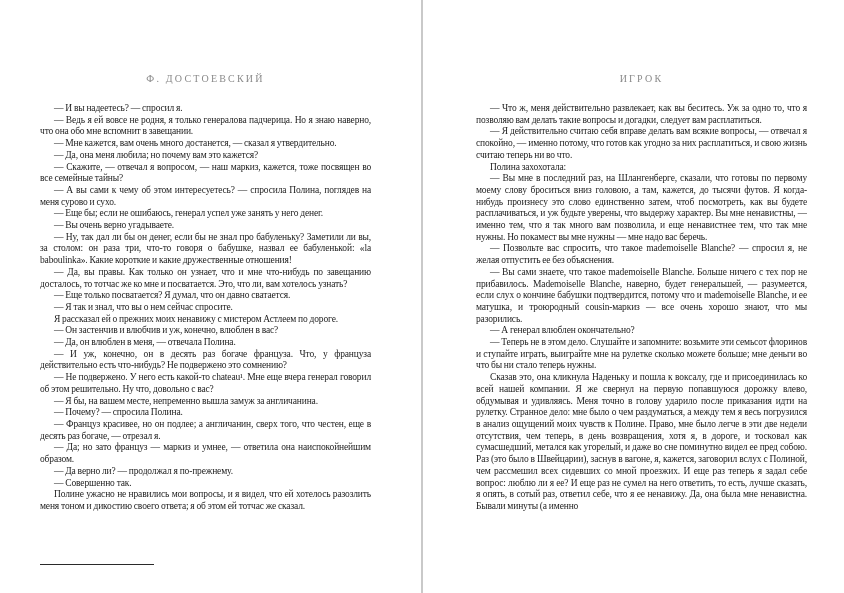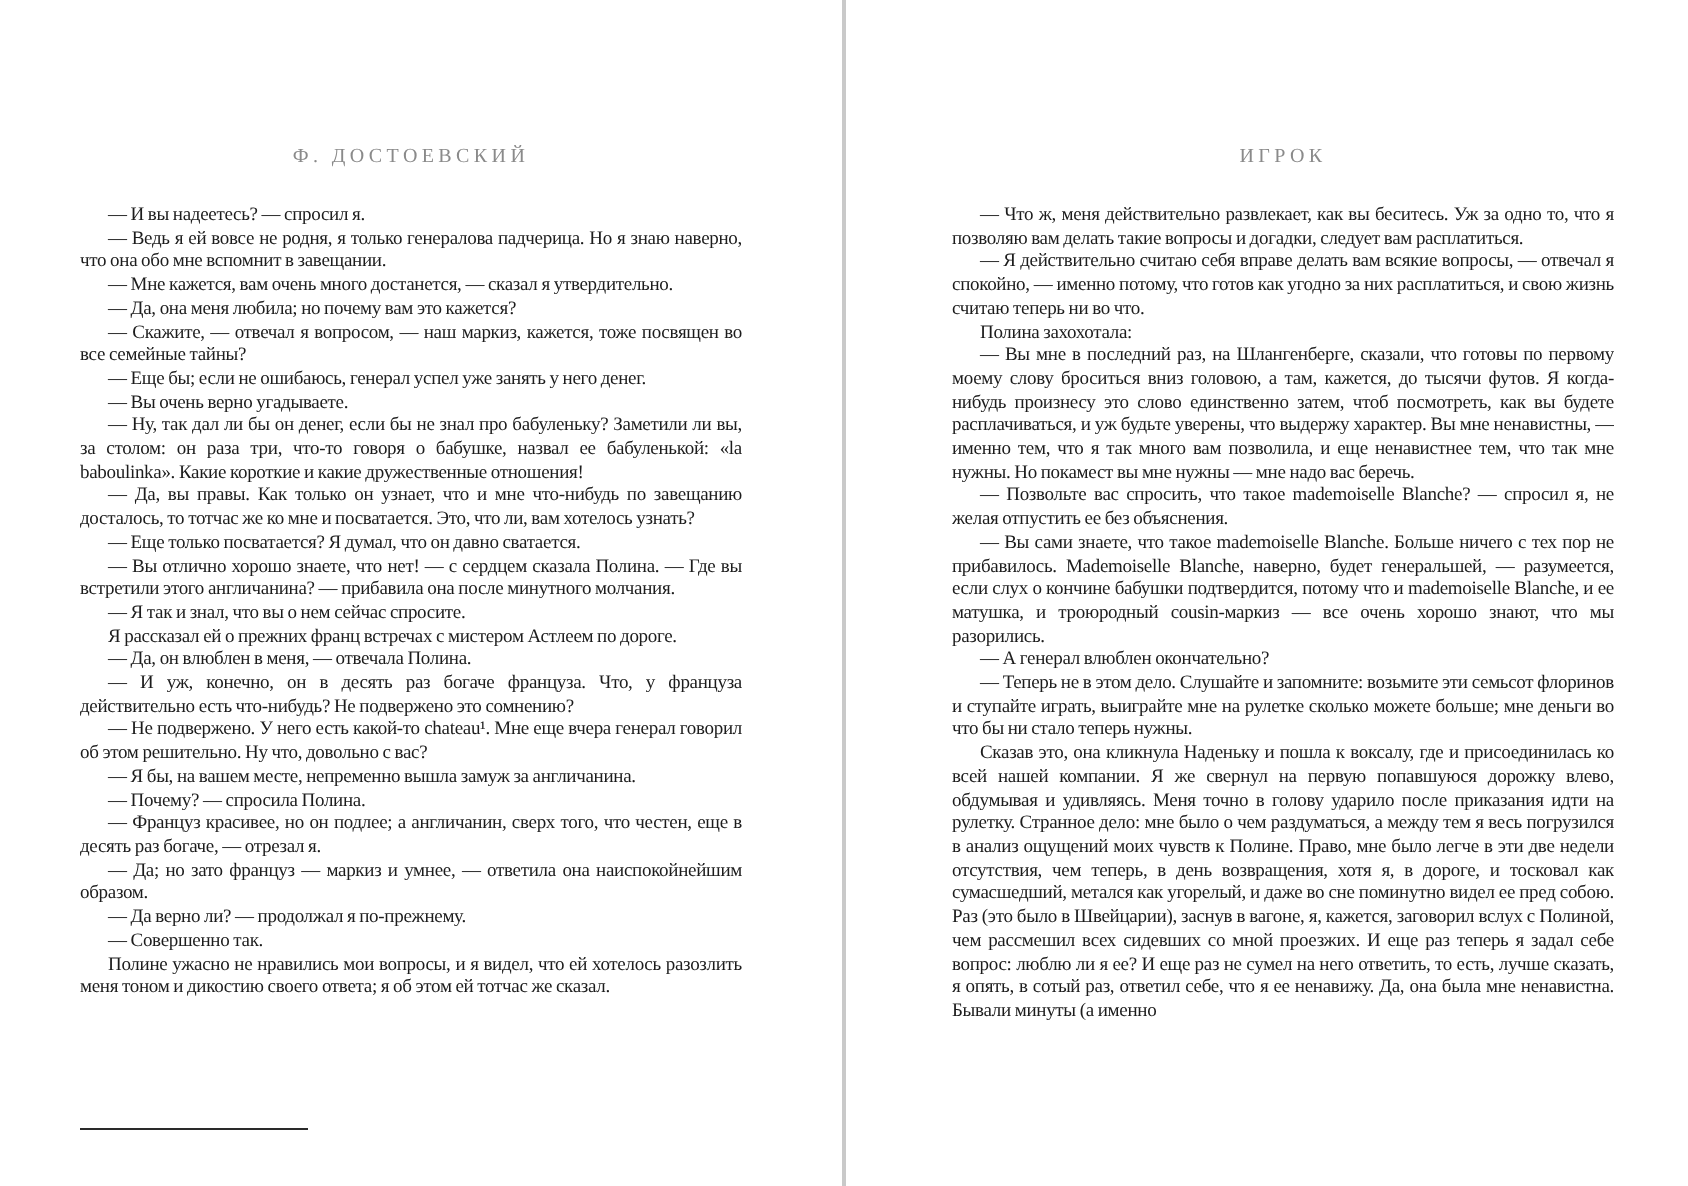--- a/index.html
+++ b/index.html
@@ -93,37 +93,38 @@
         <p class="para">— И вы надеетесь? — спросил я.</p>
 
         <p class="para">— Ведь я ей вовсе не родня, я только генералова падчерица. Но я знаю наверно, что она обо мне вспомнит в завещании.</p>
 
         <p class="para">— Мне кажется, вам очень много достанется, — сказал я утвердительно.</p>
 
         <p class="para">— Да, она меня любила; но почему вам это кажется?</p>
 
         <p class="para">— Скажите, — отвечал я вопросом, — наш маркиз, кажется, тоже посвящен во все семейные тайны?</p>
 
+        <p class="para">— А вы сами к чему об этом интересуетесь? — спросила Полина, поглядев на меня сурово и сухо.</p>
 
         <p class="para">— Еще бы; если не ошибаюсь, генерал успел уже занять у него денег.</p>
 
         <p class="para">— Вы очень верно угадываете.</p>
 
         <p class="para">— Ну, так дал ли бы он денег, если бы не знал про бабуленьку? Заметили ли вы, за столом: он раза три, что-то говоря о бабушке, назвал ее бабуленькой: «la baboulinka». Какие короткие и какие дружественные отношения!</p>
 
         <p class="para">— Да, вы правы. Как только он узнает, что и мне что-нибудь по завещанию досталось, то тотчас же ко мне и посватается. Это, что ли, вам хотелось узнать?</p>
 
         <p class="para">— Еще только посватается? Я думал, что он давно сватается.</p>
 
-        <p class="para">— Вы отлично хорошо знаете, что нет! — с сердцем сказала Полина. — Где вы встретили этого англичанина? — прибавила она после минутного молчания.</p>
 
         <p class="para">— Я так и знал, что вы о нем сейчас спросите.</p>
 
-        <p class="para">Я рассказал ей о прежних франц встречах с мистером Астлеем по дороге.</p>
+        <p class="para">Я рассказал ей о прежних моих ненавижу с мистером Астлеем по дороге.</p>
 
+        <p class="para">— Он застенчив и влюбчив и уж, конечно, влюблен в вас?</p>
 
         <p class="para">— Да, он влюблен в меня, — отвечала Полина.</p>
 
         <p class="para">— И уж, конечно, он в десять раз богаче француза. Что, у француза действительно есть что-нибудь? Не подвержено это сомнению?</p>
 
         <p class="para">— Не подвержено. У него есть какой-то chateau¹. Мне еще вчера генерал говорил об этом решительно. Ну что, довольно с вас?</p>
 
         <p class="para">— Я бы, на вашем месте, непременно вышла замуж за англичанина.</p>
 
         <p class="para">— Почему? — спросила Полина.</p>

